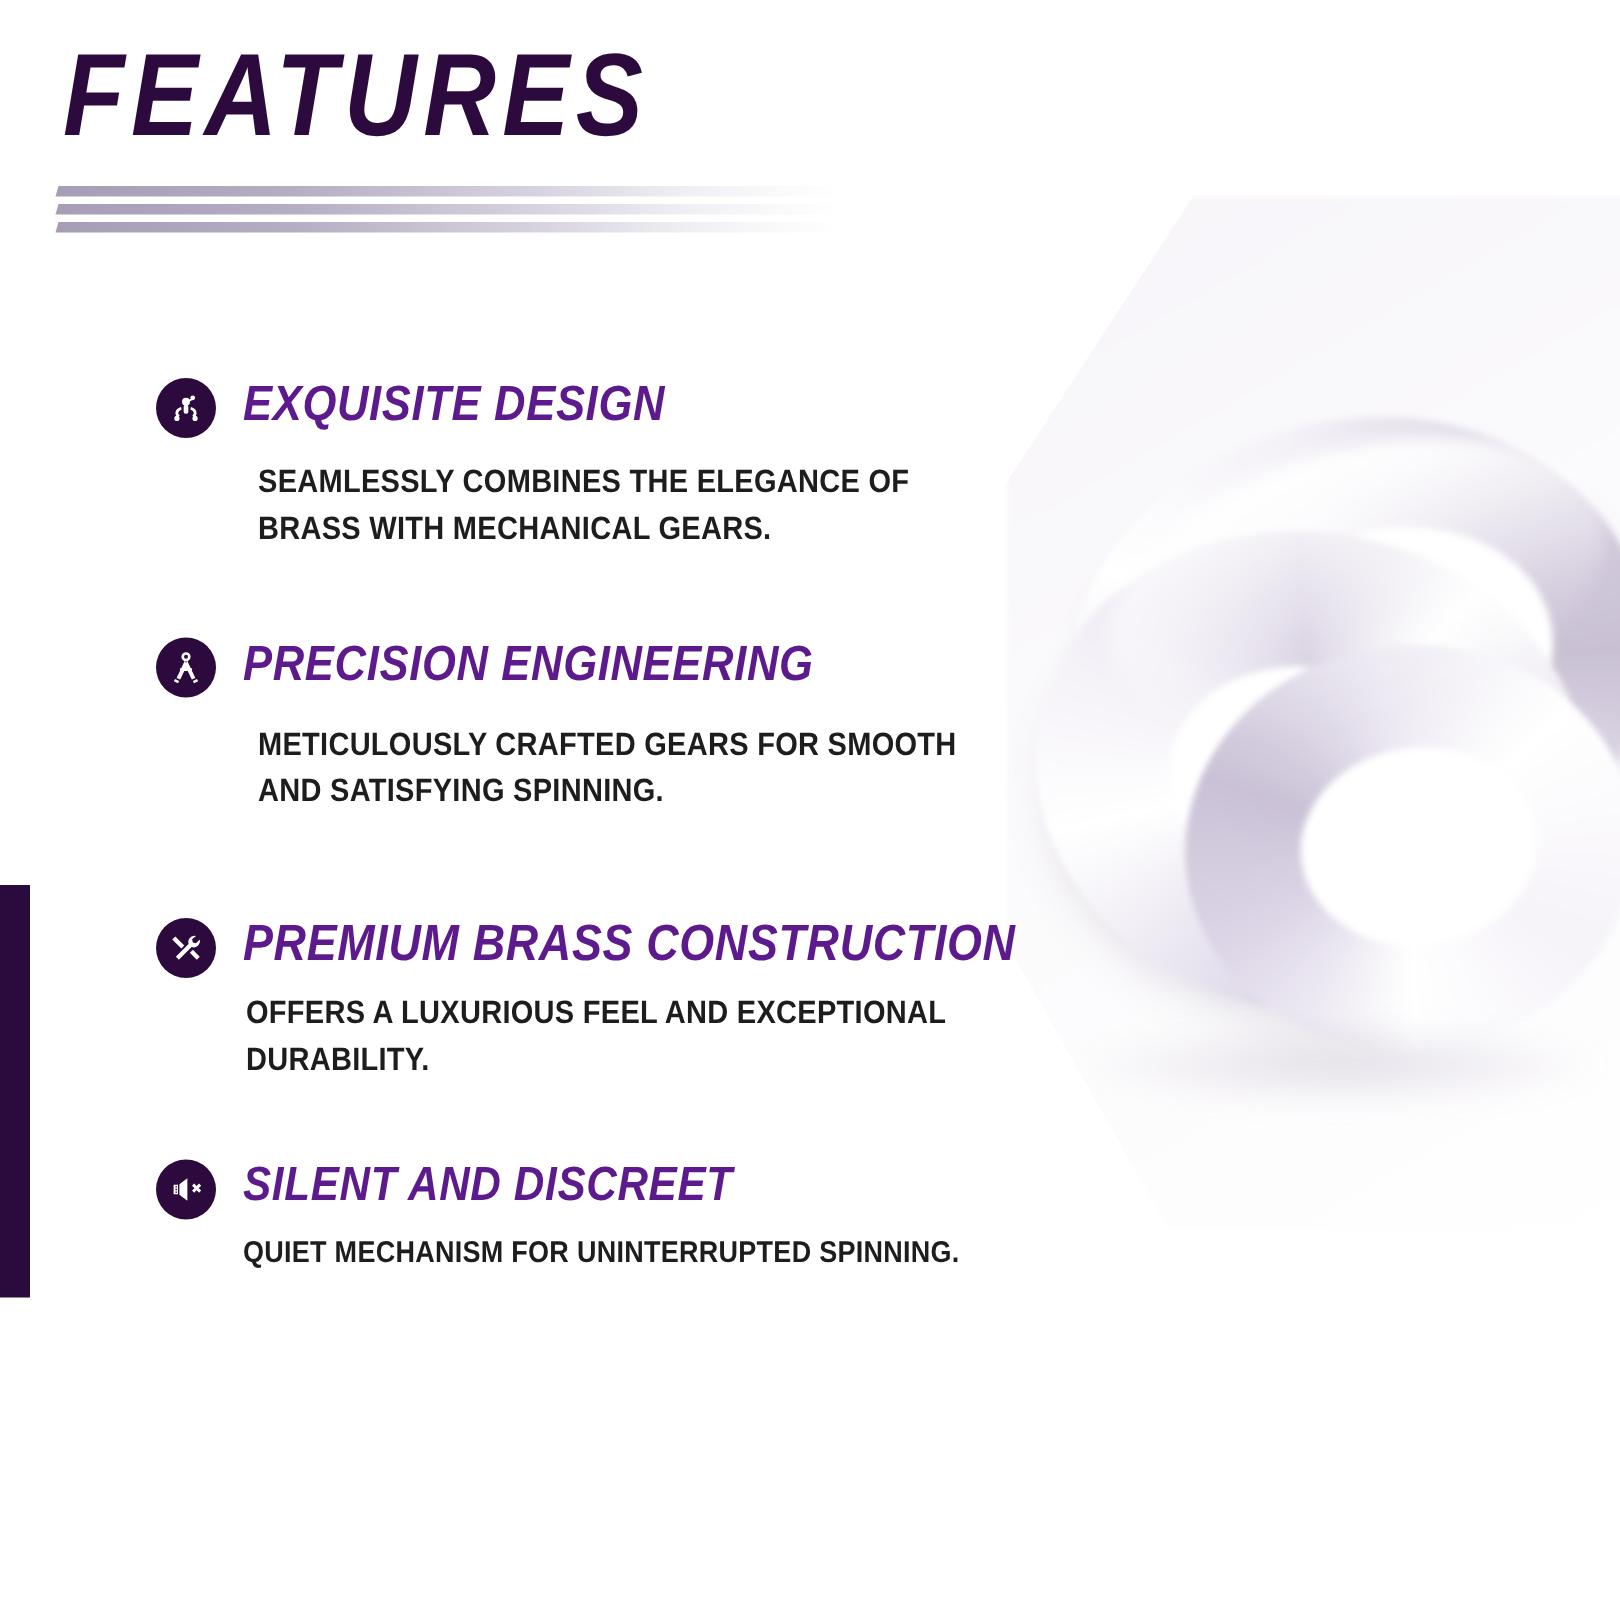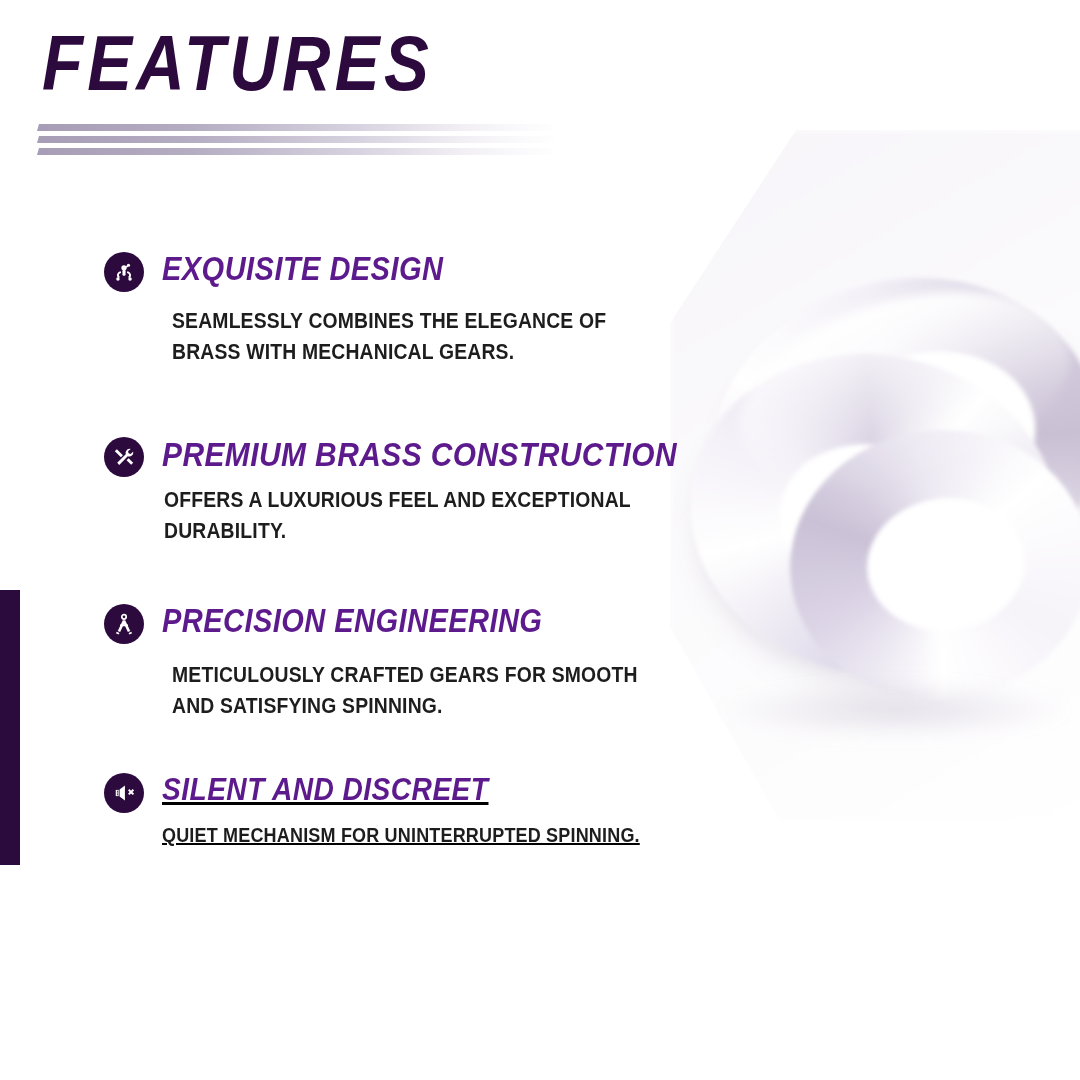--- a/index.html
+++ b/index.html
@@ -135,21 +135,21 @@
   }
 
   
   #feat-0{margin-top:0;}
   #feat-0 .f-body{margin:14px 0 0 68px;}
   #feat-1{margin-top:58px;}
   #feat-1 .f-body{margin:16px 0 0 68px;}
   #feat-2{margin-top:70px;}
   #feat-2 .f-title{font-size:34px;}
   #feat-2 .f-body{margin:8px 0 0 60px;}
-  #feat-3{margin-top:52px;text-decoration:underline;}
+  #feat-3{margin-top:52px;}
   #feat-3 .f-title{font-size:32px;}
   #feat-3 .f-body{margin:8px 0 0 58px; font-size:20px;}
 </style>
 </head>
 <body>
 
 <div class="canvas">
 
   <div class="product-stage">
     <div class="hex-backdrop"></div>
@@ -188,52 +188,52 @@
             <circle cx="16.9" cy="4.6" r="1.7"></circle>
             <path d="M13.8 6.1l2.1-1.2.7 1.3-2.1 1.2z"></path>
           </svg>
         </span>
         <span class="f-title">EXQUISITE DESIGN</span>
       </div>
       <div class="f-body">SEAMLESSLY COMBINES THE ELEGANCE OF
 BRASS WITH MECHANICAL GEARS.</div>
     </div>
 
-    <div class="feature" id="feat-2">
-      <div class="feature-head">
-        <span class="icon-badge">
-          <svg width="22" height="22" viewBox="0 0 24 24" fill="#ffffff">
-            <path d="M19.3 3.2a4.6 4.6 0 0 0-5.4 5.9L4.6 18.4l2.2 2.2 9.3-9.3a4.6 4.6 0 0 0 5.9-5.4l-2.7 2.7-2.3-.6-.6-2.3z"></path>
-            <path d="M4.2 3.6 2.0 5.8l6.6 6.6 2.2-2.2z"></path>
-            <path d="M17.0 13.3l-2.2 2.2 5.0 5.0 2.2-2.2z"></path>
-          </svg>
-        </span>
-        <span class="f-title">PREMIUM BRASS CONSTRUCTION</span>
-      </div>
-      <div class="f-body">OFFERS A LUXURIOUS FEEL AND EXCEPTIONAL DURABILITY.</div>
-    </div>
-
     <div class="feature" id="feat-1">
       <div class="feature-head">
         <span class="icon-badge">
           <svg width="22" height="22" viewBox="0 0 24 24" fill="#ffffff">
             <circle cx="12" cy="4.2" r="2.4" fill="none" stroke="#ffffff" stroke-width="1.9"></circle>
             <path d="M11.1 7.0 5.2 19.6l2.6 1.2 5.0-10.7z"></path>
             <path d="M12.9 7.0 18.8 19.6l-2.6 1.2-5.0-10.7z"></path>
             <rect x="7.6" y="12.4" width="8.8" height="2.1" rx="1"></rect>
             <path d="M4.0 20.4l3.0 1.4-.8 1.6-3.0-1.4z"></path>
             <path d="M20.0 20.4l-3.0 1.4.8 1.6 3.0-1.4z"></path>
           </svg>
         </span>
         <span class="f-title">PRECISION ENGINEERING</span>
       </div>
       <div class="f-body">METICULOUSLY CRAFTED GEARS FOR SMOOTH
 AND SATISFYING SPINNING.</div>
     </div>
 
+    <div class="feature" id="feat-2">
+      <div class="feature-head">
+        <span class="icon-badge">
+          <svg width="22" height="22" viewBox="0 0 24 24" fill="#ffffff">
+            <path d="M19.3 3.2a4.6 4.6 0 0 0-5.4 5.9L4.6 18.4l2.2 2.2 9.3-9.3a4.6 4.6 0 0 0 5.9-5.4l-2.7 2.7-2.3-.6-.6-2.3z"></path>
+            <path d="M4.2 3.6 2.0 5.8l6.6 6.6 2.2-2.2z"></path>
+            <path d="M17.0 13.3l-2.2 2.2 5.0 5.0 2.2-2.2z"></path>
+          </svg>
+        </span>
+        <span class="f-title">PREMIUM BRASS CONSTRUCTION</span>
+      </div>
+      <div class="f-body">OFFERS A LUXURIOUS FEEL AND EXCEPTIONAL DURABILITY.</div>
+    </div>
+
     <div class="feature" id="feat-3">
       <div class="feature-head">
         <span class="icon-badge">
           <svg width="22" height="22" viewBox="0 0 24 24" fill="#ffffff">
             <path d="M3.0 8.6h3.2v6.8H3.0z"></path>
             <path d="M4.3 9.6h1.2v1.0H4.3zm0 1.9h1.2v1.0H4.3zm0 1.9h1.2v1.0H4.3z" fill="#2d0a3e"></path>
             <path d="M7.2 8.2 13.0 3.8v16.4L7.2 15.8z"></path>
             <path d="M16.4 9.2l1.5-1.5 1.8 1.8 1.8-1.8 1.5 1.5-1.8 1.8 1.8 1.8-1.5 1.5-1.8-1.8-1.8 1.8-1.5-1.5 1.8-1.8z"></path>
           </svg>
         </span>

